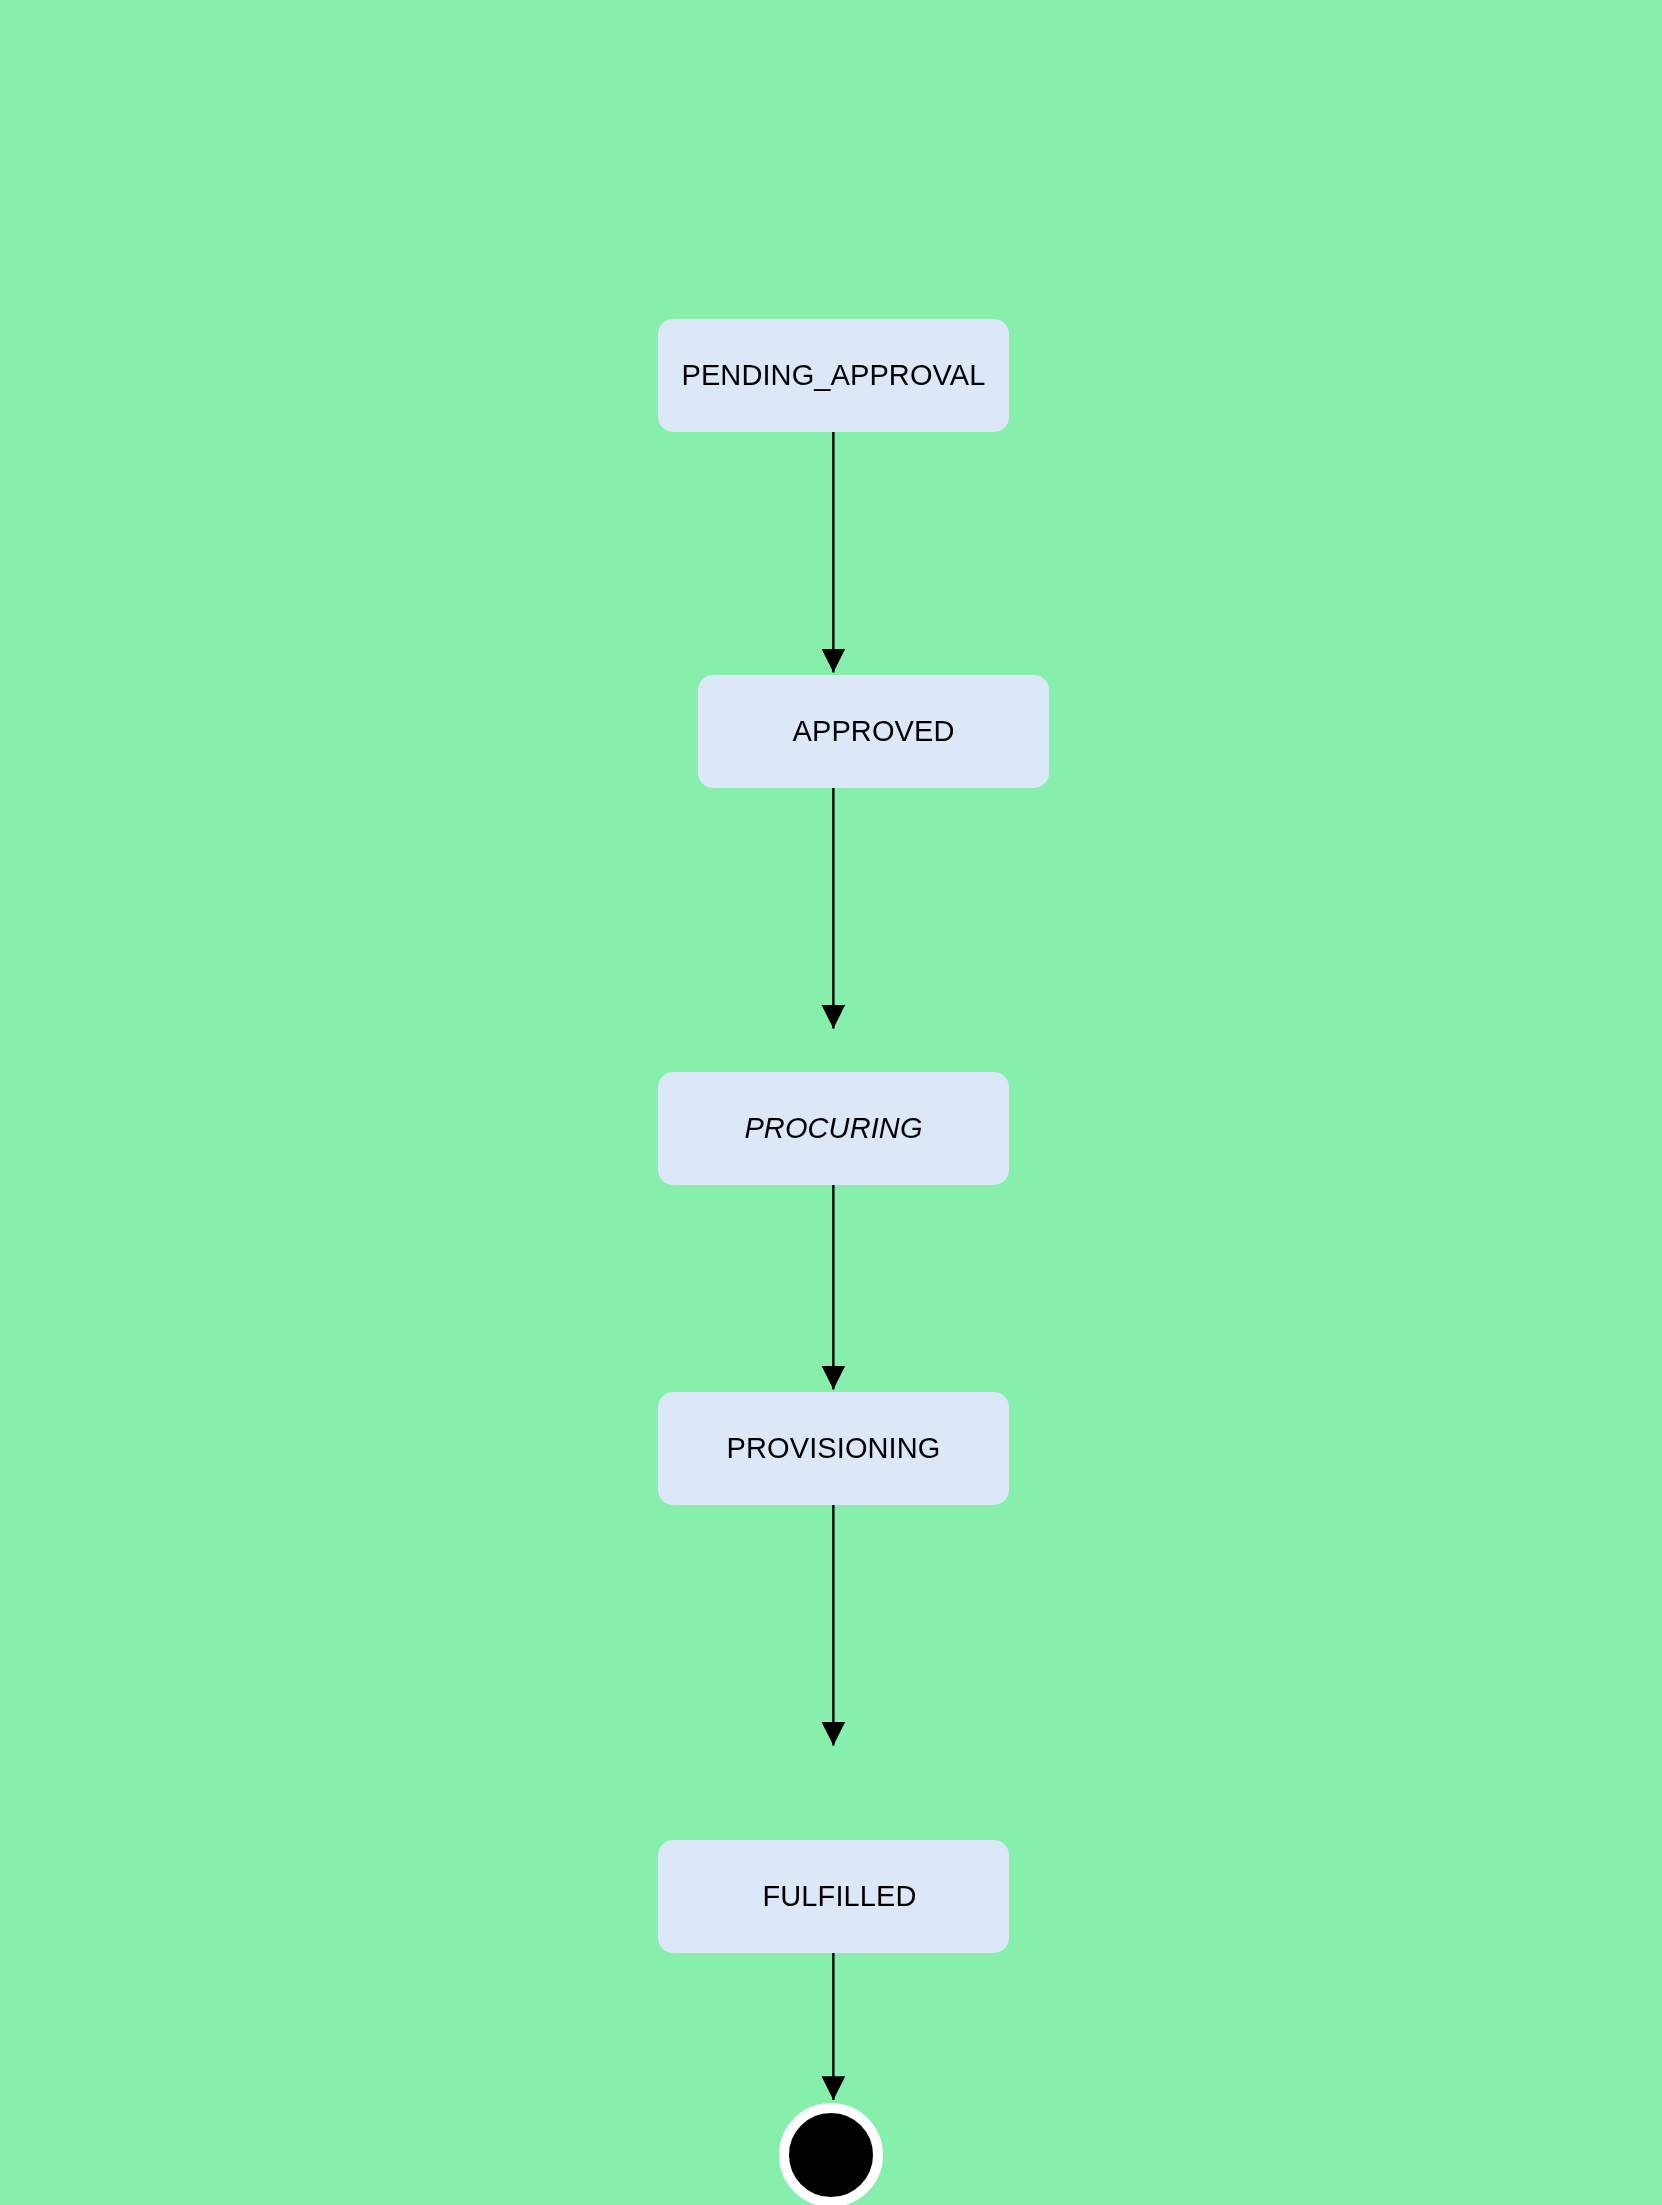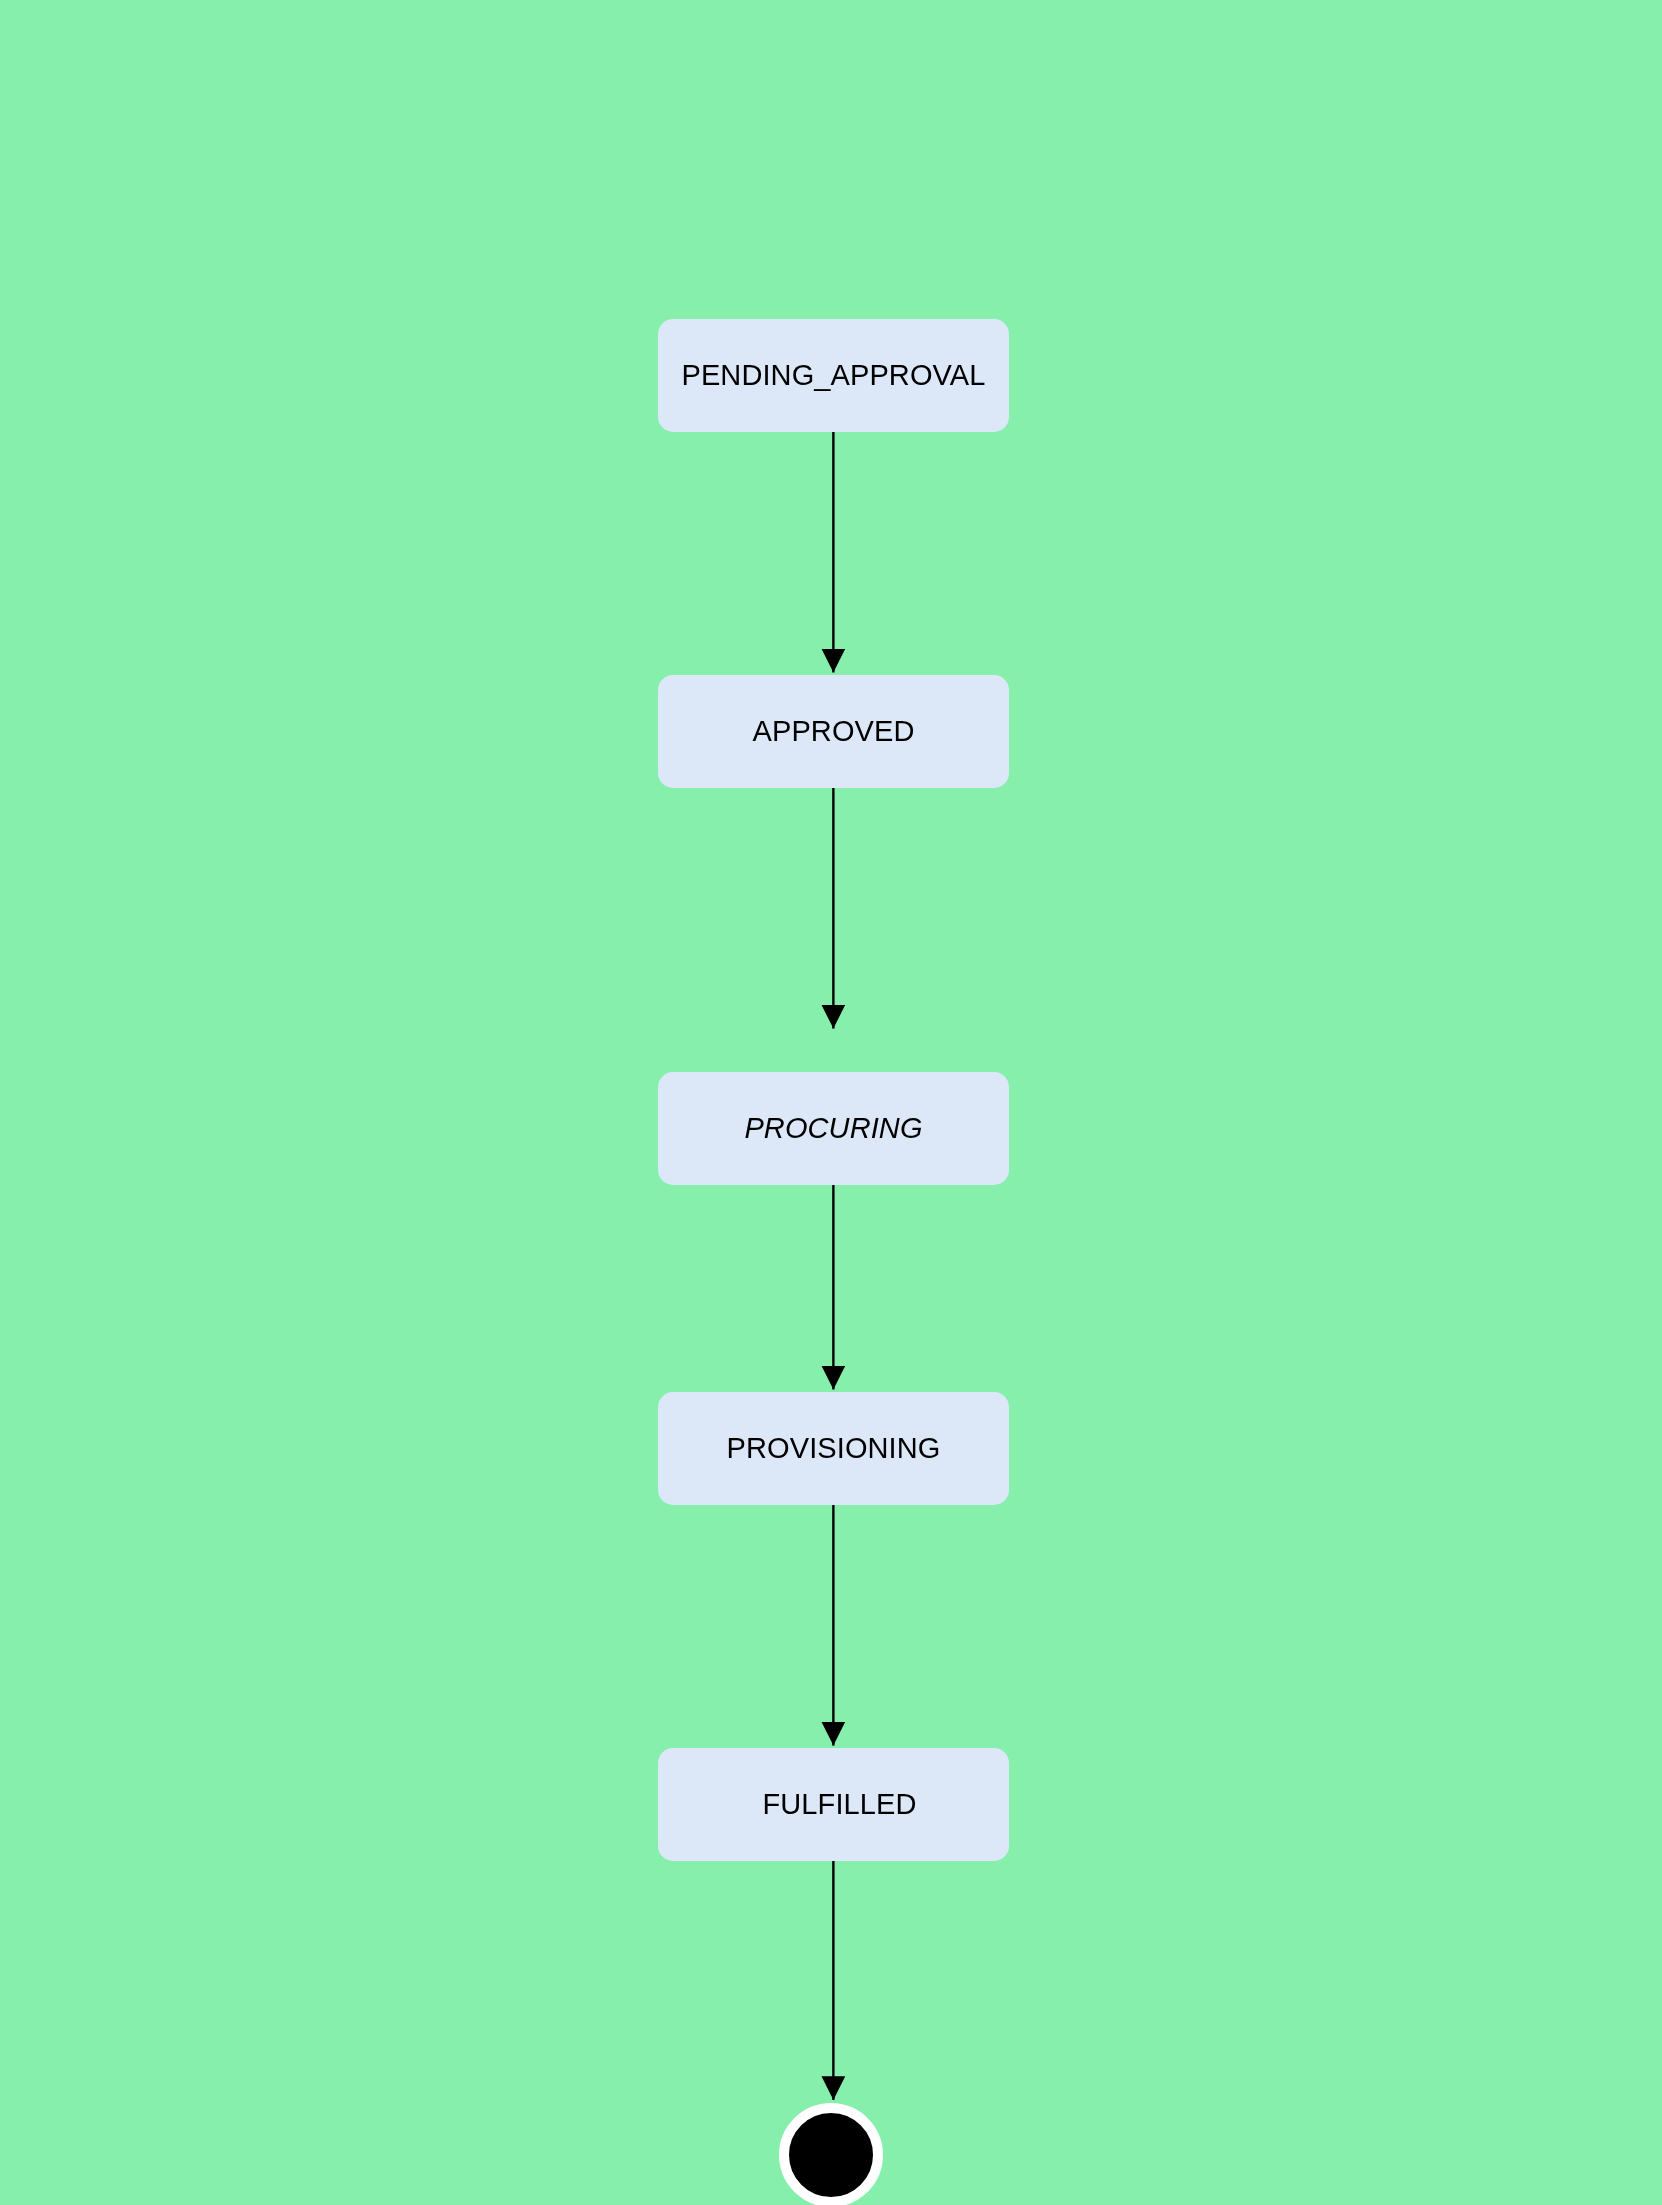--- a/index.html
+++ b/index.html
@@ -50,24 +50,24 @@
     font-family: "Liberation Sans", sans-serif;
     font-size: 29px;
     font-weight: 400;
     letter-spacing: 0.1px;
     line-height: 1;
     white-space: nowrap;
     text-align: center;
   }
 
   .node-pending-approval { top: 319px; }
-  .node-approved        { top: 675px; }
+  .node-approved        { top: 675px; margin-left: 40px; }
   .node-procuring       { top: 1072px; font-style: italic; }
   .node-provisioning    { top: 1392px; }
-  .node-fulfilled       { top: 1748px; padding-left: 12px; }
+  .node-fulfilled       { top: 1840px; padding-left: 12px; }
 
   
   .end-state-marker {
     position: absolute;
     box-sizing: border-box;
     left: 779px;
     top: 2103px;
     width: 104px;
     height: 104px;
     border-radius: 50%;

